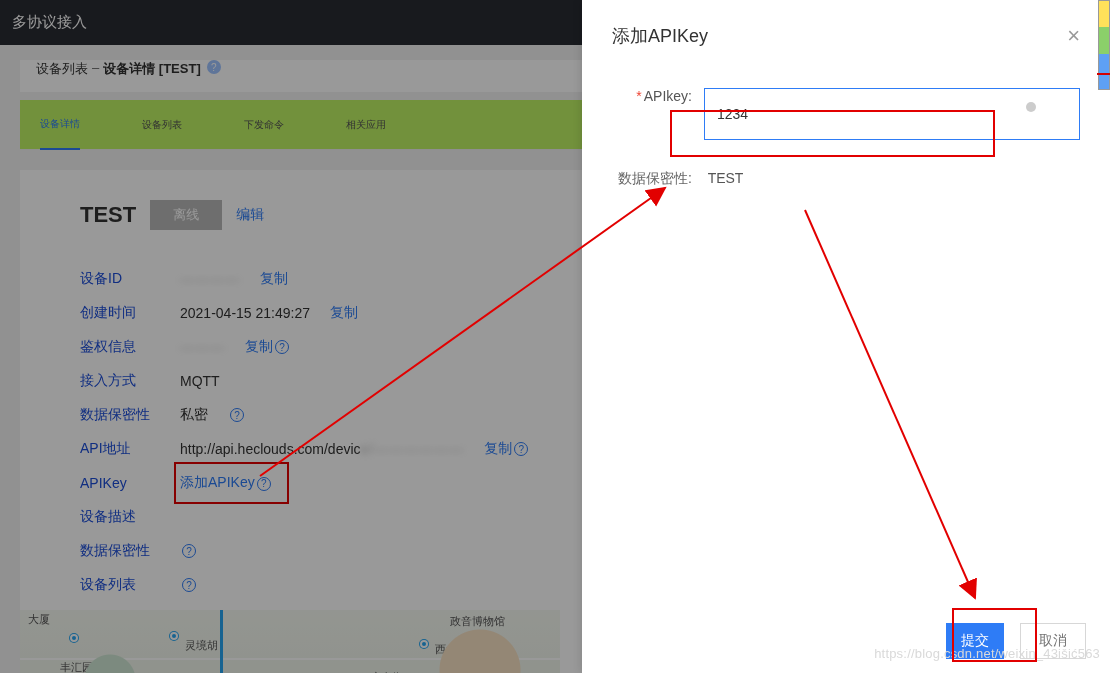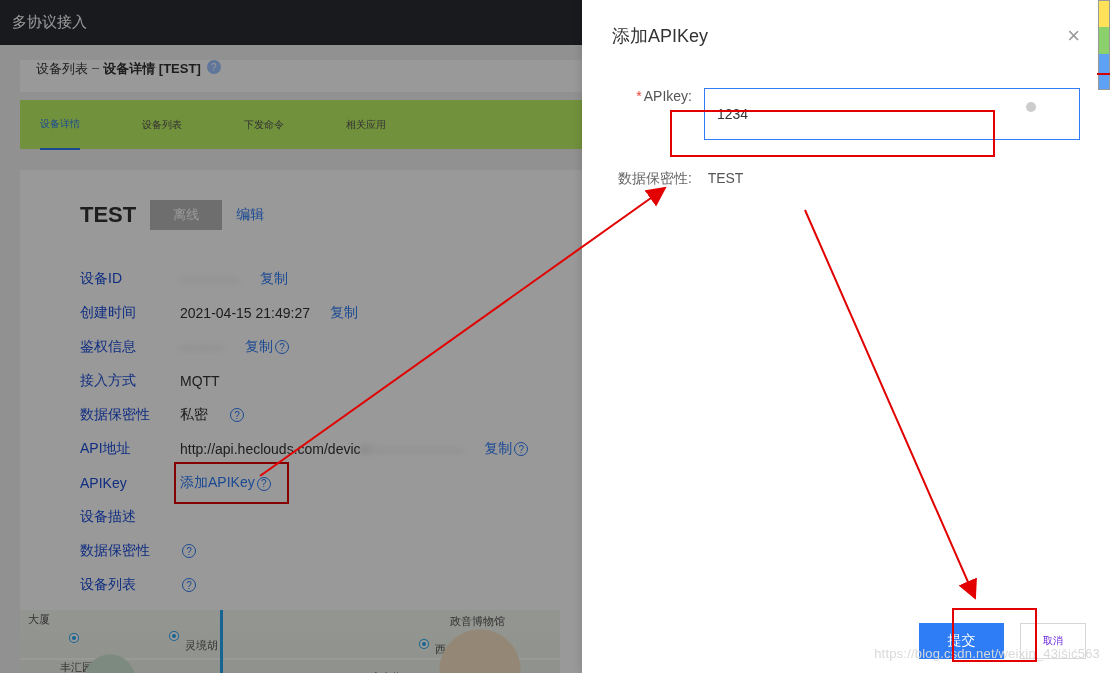--- a/index.html
+++ b/index.html
@@ -55,22 +55,22 @@
     .fld-label { font-size:14px; color:#555; width:80px; text-align:right; margin-right: 12px; }
     .fld-input { flex:1; height:52px; border:1px solid #2e7cf6; outline:none; padding: 0 12px; font-size:14px; color:#333; }
     .fld-input::placeholder{color:#bbb}
     .dot { width:10px;height:10px;border-radius:50%;background:#ccc;position:absolute;right:44px;top:14px; }
     .input-wrap{position:relative;flex:1;display:flex}
 
     .info-plain { font-size:14px;color:#555;padding:0 30px; }
     .info-plain .lbl{display:inline-block;width:80px;text-align:right;margin-right:12px;color:#666}
 
     .btn-bar { position:absolute; bottom:14px; right:24px; display:flex; gap:16px; align-items:center; }
-    .btn-primary { background:#2e7cf6;color:#fff;border:none;height:36px;width:85px;font-size:14px;cursor:pointer }
-    .btn-secondary { background:#fff;color:#6d28d9;border:1px solid #d7d7d7;height:36px;width:66px;font-size:10px;cursor:pointer }
+    .btn-primary { background:#2e7cf6;color:#fff;border:none;height:36px;width:58px;font-size:14px;cursor:pointer }
+    .btn-secondary { background:#fff;color:#737373;border:1px solid #d7d7d7;height:36px;width:66px;font-size:14px;cursor:pointer }
 
     
     .anno { position:absolute; z-index: 55; pointer-events:none; }
     .red-box.r2 { position:absolute; z-index:55; top:110px; left:670px; width:325px; height:47px; border:2px solid #e20000; pointer-events:none; }
     .red-box.r3 { position:absolute; z-index:55; top:608px; left:952px; width:85px; height:54px; border:2px solid #e20000; pointer-events:none; }
 
     .watermark { position:absolute; right:10px; bottom:12px; z-index:44; font-size:13px; color:#d9d9d9; letter-spacing:.2px; }
 
     .rstrip { position:absolute; top:0; right:0; width:12px; height:90px; z-index:60; background: linear-gradient(180deg,#ffe15a 0 30%,#8bd06a 30% 60%,#5ea0f4 60% 100%); border:1px solid #999; }
     .rstrip .mk{position:absolute;left:-2px;width:16px;height:2px;background:#d40000}

